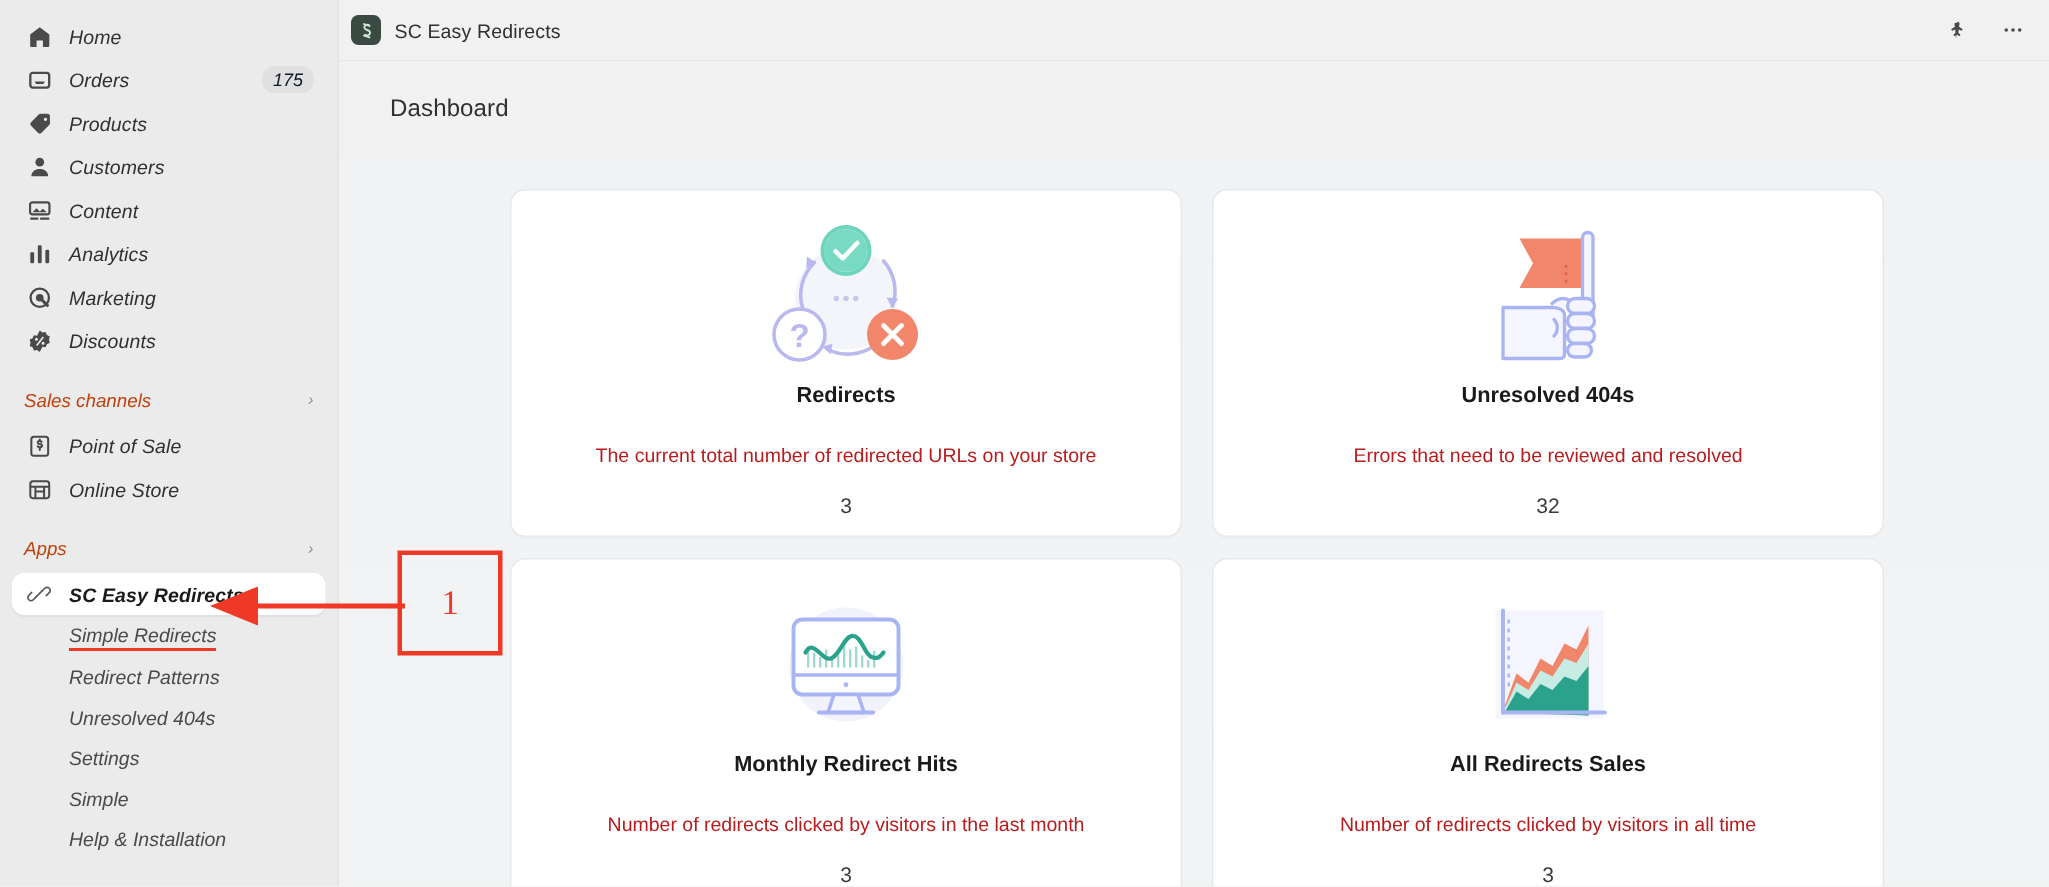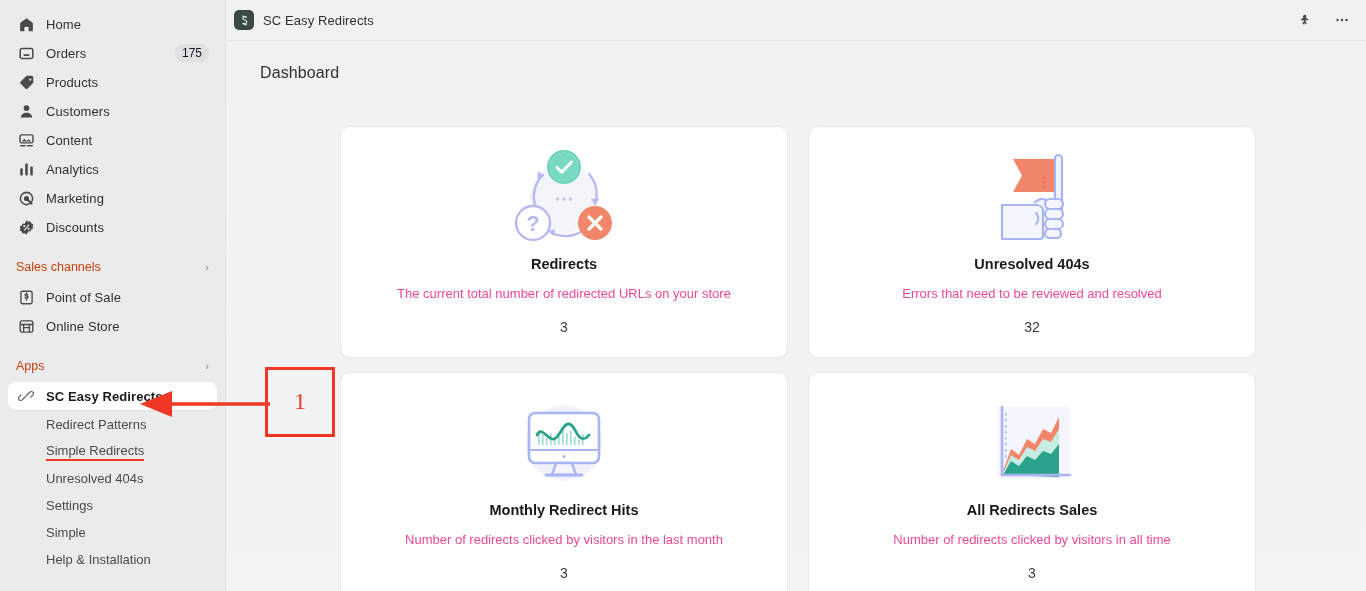--- a/index.html
+++ b/index.html
@@ -12,20 +12,21 @@
   .app { display: flex; width: 1366px; height: 591px; position: relative; }
 
   
   .sidebar {
     width: 226px; height: 591px;
     background: #ebebeb;
     flex: 0 0 226px;
     padding: 10px 0 0 0;
     position: relative;
     border-right: 1px solid #e3e3e3;
+    font-style: italic;
   }
   .nav-item {
     display: flex; align-items: center;
     height: 28px; margin: 0 8px 1px 8px;
     padding: 0 8px; border-radius: 8px;
     cursor: pointer;
   }
   .nav-item .ico {
     width: 20px; height: 20px; flex: 0 0 20px;
     display: flex; align-items: center; justify-content: center;
@@ -100,21 +101,21 @@
     gap: 14px 20px;
   }
   .card {
     background: #fff; border: 1px solid #e6e8ea; border-radius: 10px;
     height: 232px; padding: 18px 20px 0 20px;
     display: flex; flex-direction: column; align-items: center;
     box-shadow: 0 1px 1px rgba(0,0,0,.02);
   }
   .card-icon { height: 105px; display: flex; align-items: center; justify-content: center; }
   .card-title { font-size: 14.5px; font-weight: 700; color: #1a1a1a; margin-top: 6px; }
-  .card-desc { font-size: 13px; color: #ec4899; margin-top: 14px; text-align: center; }
+  .card-desc { font-size: 13px; color: #b91c1c; margin-top: 24px; text-align: center; }
   .card-value { font-size: 14px; color: #3a3a3a; margin-top: 18px; }
 
   
   .anno { position: absolute; pointer-events: none; }
   .anno-box {
     left: 265px; top: 367px; width: 70px; height: 70px;
     border: 3px solid #ef3826; background: transparent;
     display: flex; align-items: center; justify-content: center;
   }
   .anno-num { font-size: 23px; color: #ef3826; font-weight: 400;
@@ -245,25 +246,25 @@
       <span class="ico">
         <svg width="16" height="16" viewBox="0 0 20 20" fill="none" stroke="#5a5a5a" stroke-width="1.4" stroke-linecap="round">
             <path d="M7.4 12.6 5.2 14.8a2.6 2.6 0 0 1-3.7-3.7l2.4-2.4"></path>
             <path d="M12.6 7.4l2.2-2.2a2.6 2.6 0 0 1 3.7 3.7l-2.4 2.4"></path>
             <path d="M7.6 12.4 12.4 7.6"></path>
           </svg>
       </span>
       <span class="nav-label">SC Easy Redirects</span>
     </div>
 
+    <div class="sub-item underlined">
+      <span class="sub-label">Simple Redirects</span>
+    </div>
     <div class="sub-item">
       <span class="sub-label">Redirect Patterns</span>
-    </div>
-    <div class="sub-item underlined">
-      <span class="sub-label">Simple Redirects</span>
     </div>
     <div class="sub-item">
       <span class="sub-label">Unresolved 404s</span>
     </div>
     <div class="sub-item">
       <span class="sub-label">Settings</span>
     </div>
     <div class="sub-item">
       <span class="sub-label">Simple</span>
     </div>

